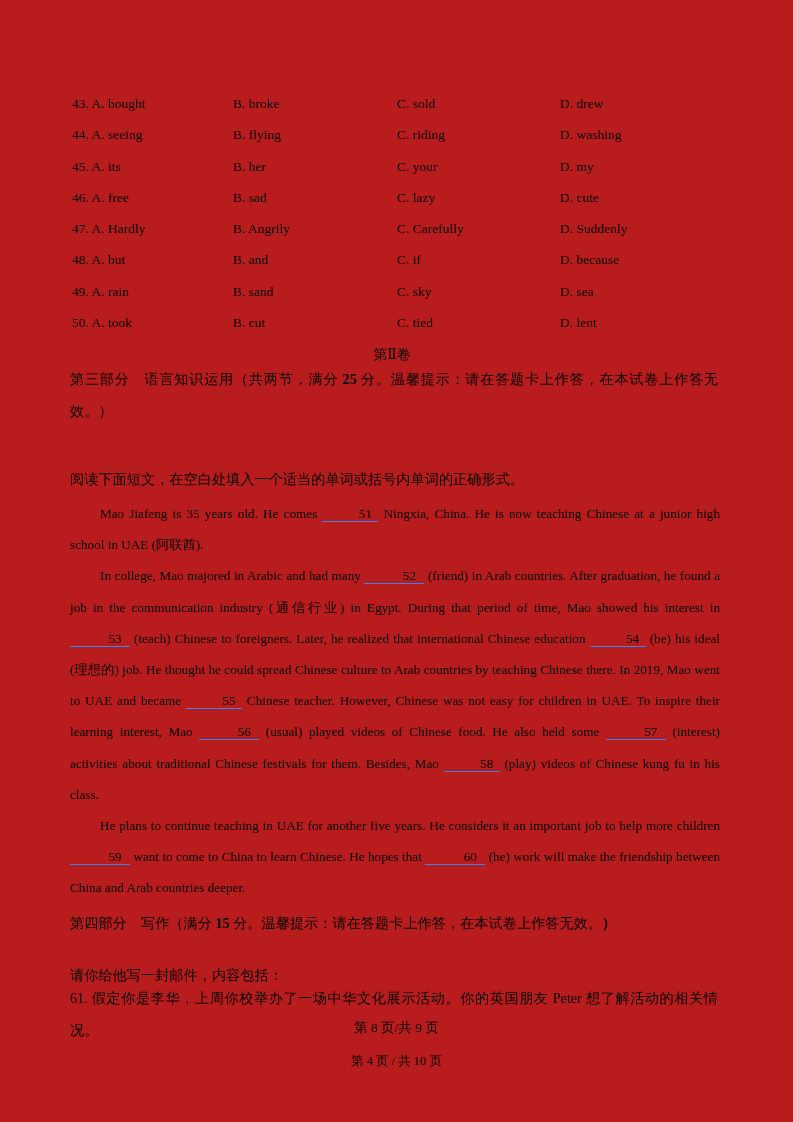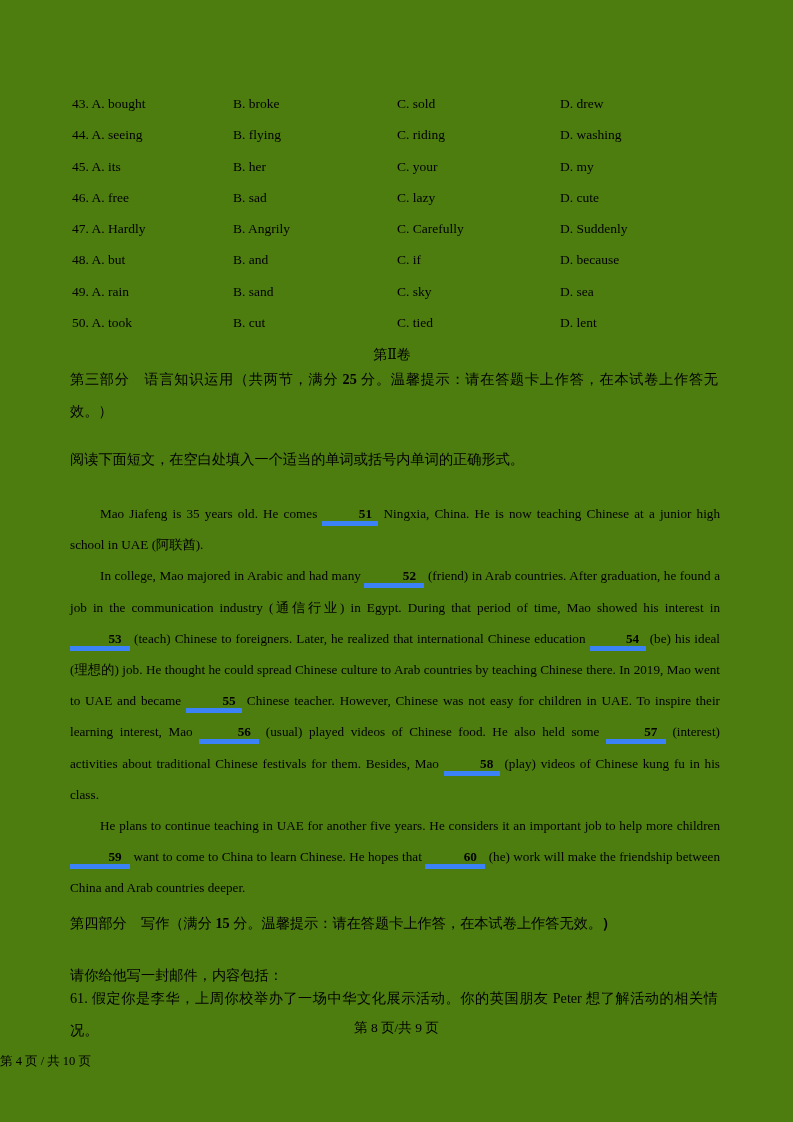--- a/index.html
+++ b/index.html
@@ -14,21 +14,21 @@
     font-family: "Liberation Serif", "DejaVu Serif", serif;
     color: #000000;
     overflow: hidden;
   }
 
   .page {
     position: absolute;
     left: 0; top: 0;
     width: 793px;
     height: 1122px;
-    background: #4d7c0f;
+    background: #b91c1c;
   }
 
   
   .mc-block {
     position: absolute;
     left: 72px;
     top: 94px;
     width: 660px;
   }
   .mc-row {
@@ -66,45 +66,44 @@
     width: 648px;
     font-size: 14.2px;
     line-height: 31.5px;
     font-family: "Liberation Serif", "DejaVu Serif", serif;
     text-align: justify;
   }
   .cn-block b { font-weight: bold; }
 
   #sec3 { top: 364px; }
   #sec2 { top: 428px; }
-  #instr { top: 444px; }
+  #instr { top: 464px; }
 
   
   .passage {
     position: absolute;
     left: 70px;
     top: 498px;
     width: 650px;
     font-size: 13.2px;
     line-height: 31.2px;
     text-align: justify;
     text-justify: inter-word;
   }
   .passage p {
     margin: 0;
     text-indent: 30px;
   }
   .blank {
     display: inline-block;
-    border-bottom: 5px solid #3b82f6;
+    border-bottom: 1px solid #3b82f6;
     text-align: center;
     vertical-align: baseline;
     line-height: 14px;
     padding: 0 2px;
-    font-weight: bold;
   }
   .blank.w1 { width: 52px; }
   .blank.w2 { width: 56px; }
 
   
   #sec4 { top: 908px; }
   #q61  { top: 938px; margin-top: 45px; }
   #q61b { top: 960px; }
 
   
@@ -114,21 +113,21 @@
     top: 1019px;
     width: 793px;
     text-align: center;
     font-size: 13.5px;
   }
   .footer-page {
     position: absolute;
     left: 0;
     top: 1053px;
     width: 793px;
-    text-align: left;
+    text-align: center;
     font-size: 12.5px;
   }
 </style>
 </head>
 <body>
 
 <div class="page">
 
   <div class="mc-block">
       <div class="mc-row">

